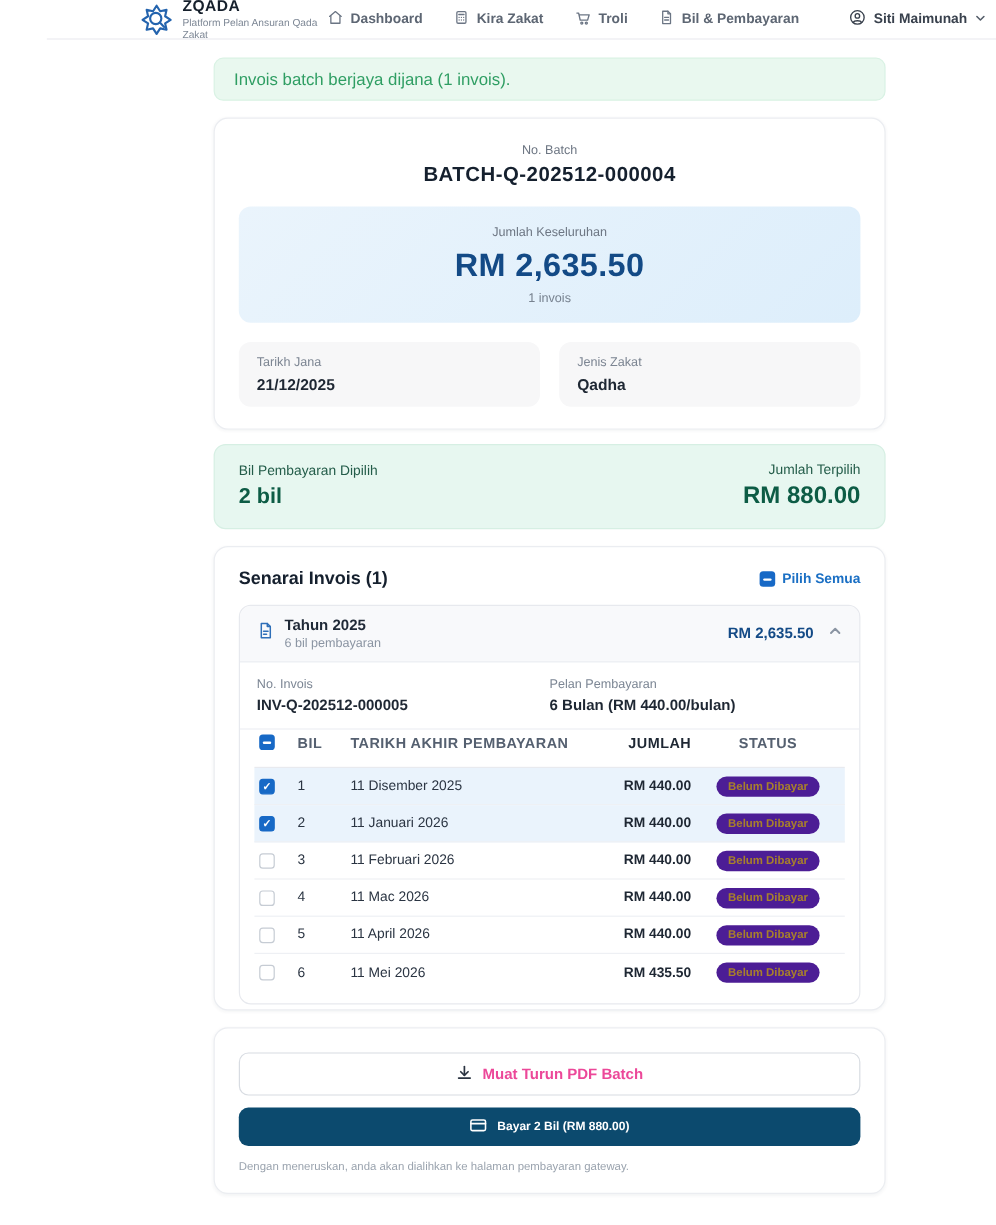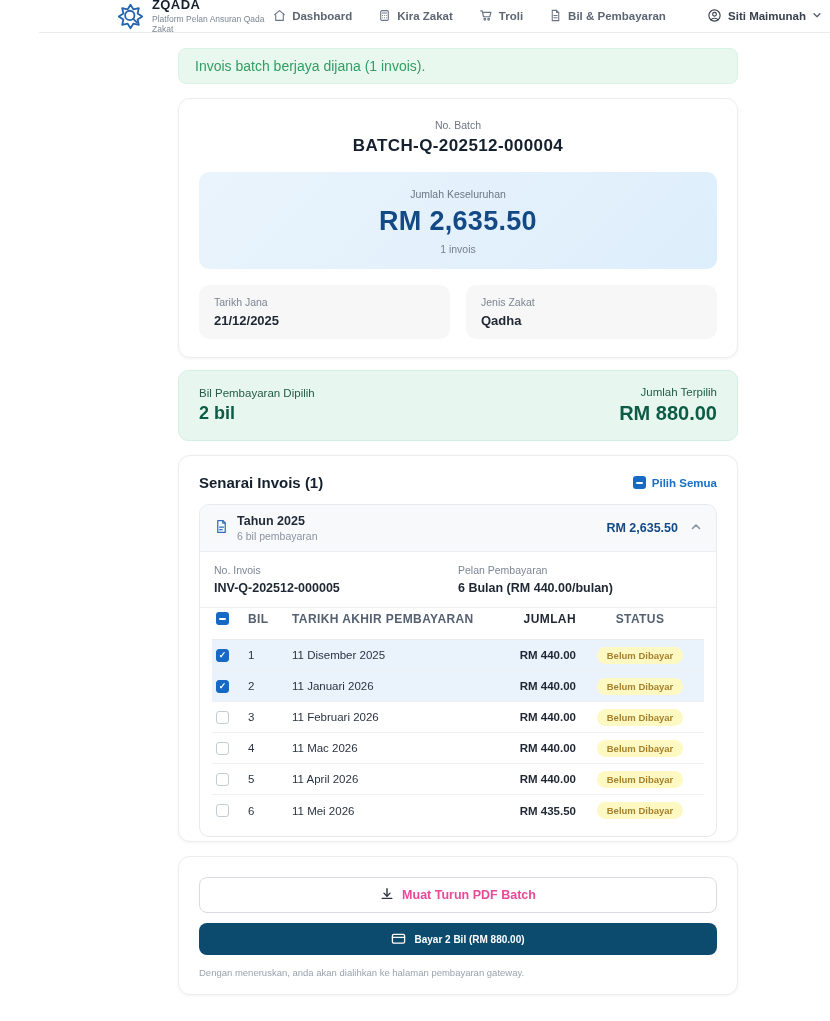--- a/index.html
+++ b/index.html
@@ -87,21 +87,21 @@
            font-size:12px; font-weight:700; color:#556070; letter-spacing:.4px; }
   .trow { display:flex; align-items:center; height:31px; border-bottom:1px solid #eef0f4;
           font-size:11.5px; color:#2a3442; }
   .trow:last-child { border-bottom:none; }
   .trow.selected { background:#eaf3fc; }
   .c-check { width:36px; display:flex; align-items:center; padding-left:4px; }
   .c-bil { width:44px; }
   .c-date { flex:1; }
   .c-amt { width:90px; text-align:right; font-weight:700; color:#1e2733; }
   .c-status { width:128px; display:flex; justify-content:center; }
-  .badge { background:#fef9c3; color:#a8802b; font-size:9.5px; font-weight:700;
+  .badge { background:#4c1d95; color:#a8802b; font-size:9.5px; font-weight:700;
            padding:3px 10px; border-radius:10px; white-space:nowrap; }
   .checkbox { width:13px; height:13px; border:1.5px solid #c6ccd4; border-radius:3px; background:#fff;
               display:inline-flex; align-items:center; justify-content:center; cursor:pointer; flex:none; }
   .checkbox.checked { background:#1769c6; border-color:#1769c6; }
   .checkbox.checked::after { content:"\2713"; color:#fff; font-size:9px; font-weight:bold; line-height:1; }
 
   
   .actions-card { margin-top:14px; padding:20px 20px 16px; }
   .btn-outline { height:36px; width:100%; border:1px solid #d8dce2; border-radius:8px; background:#fff;
                  display:flex; align-items:center; justify-content:center; gap:8px;

